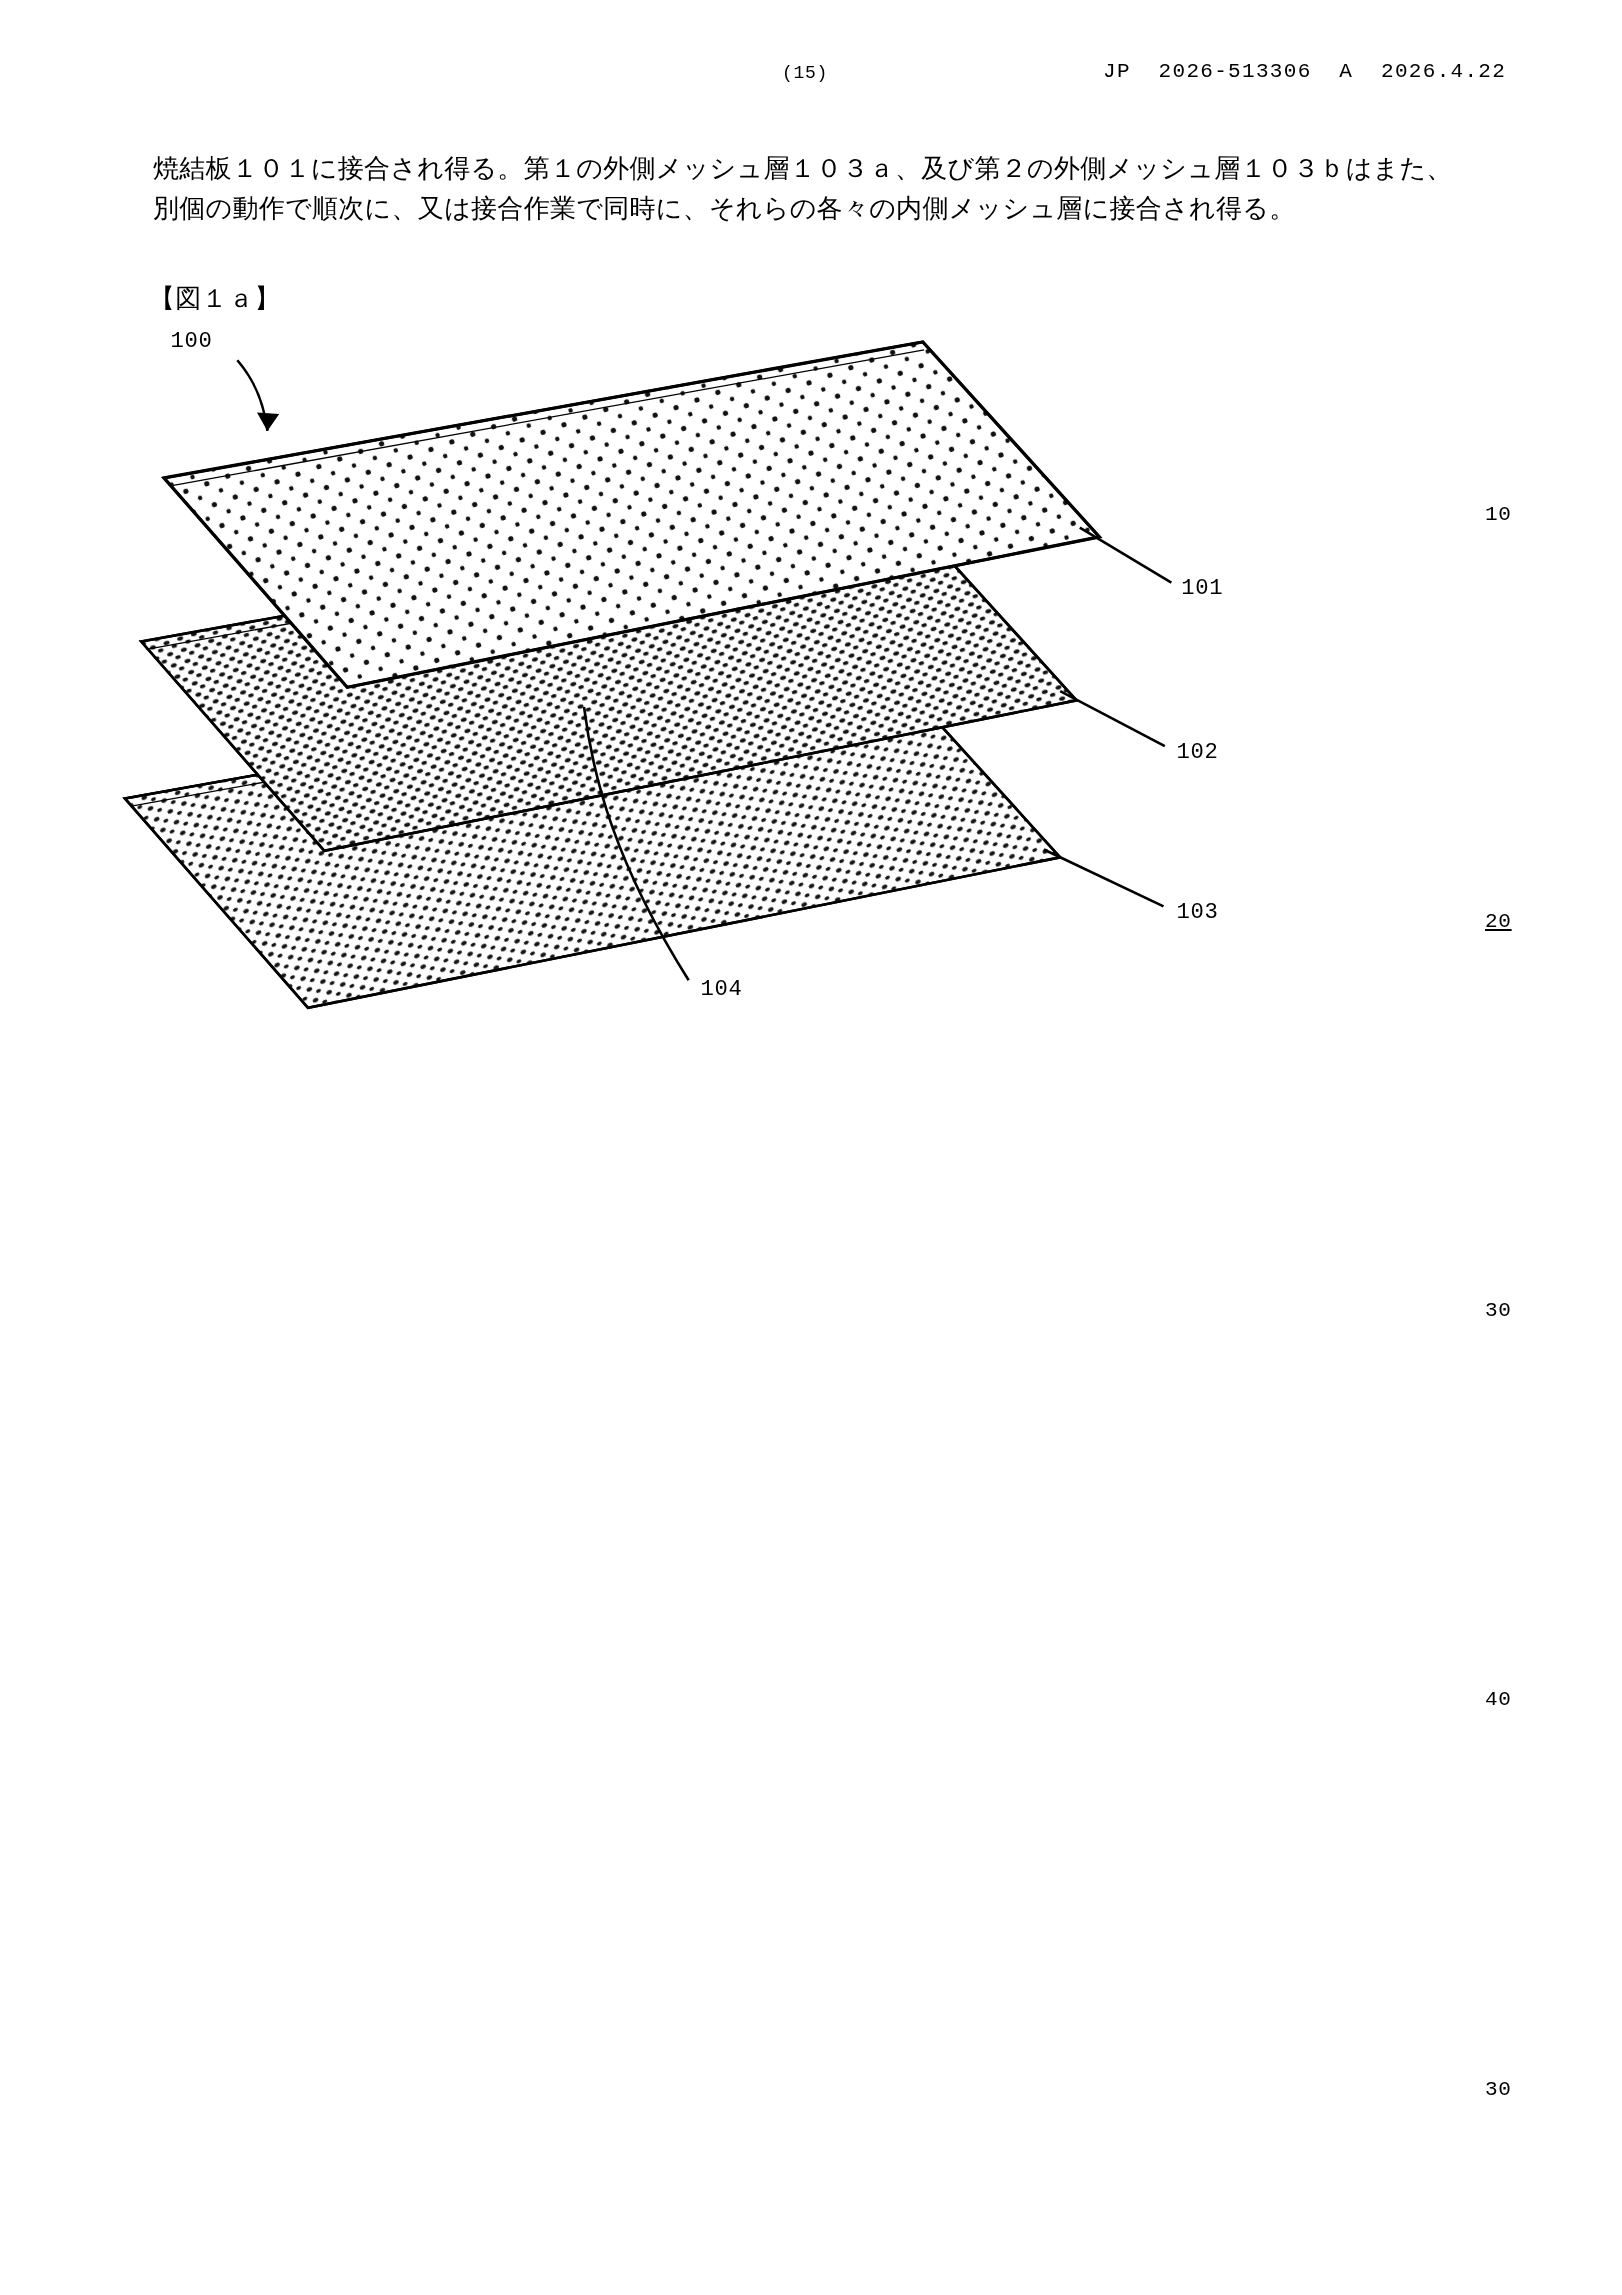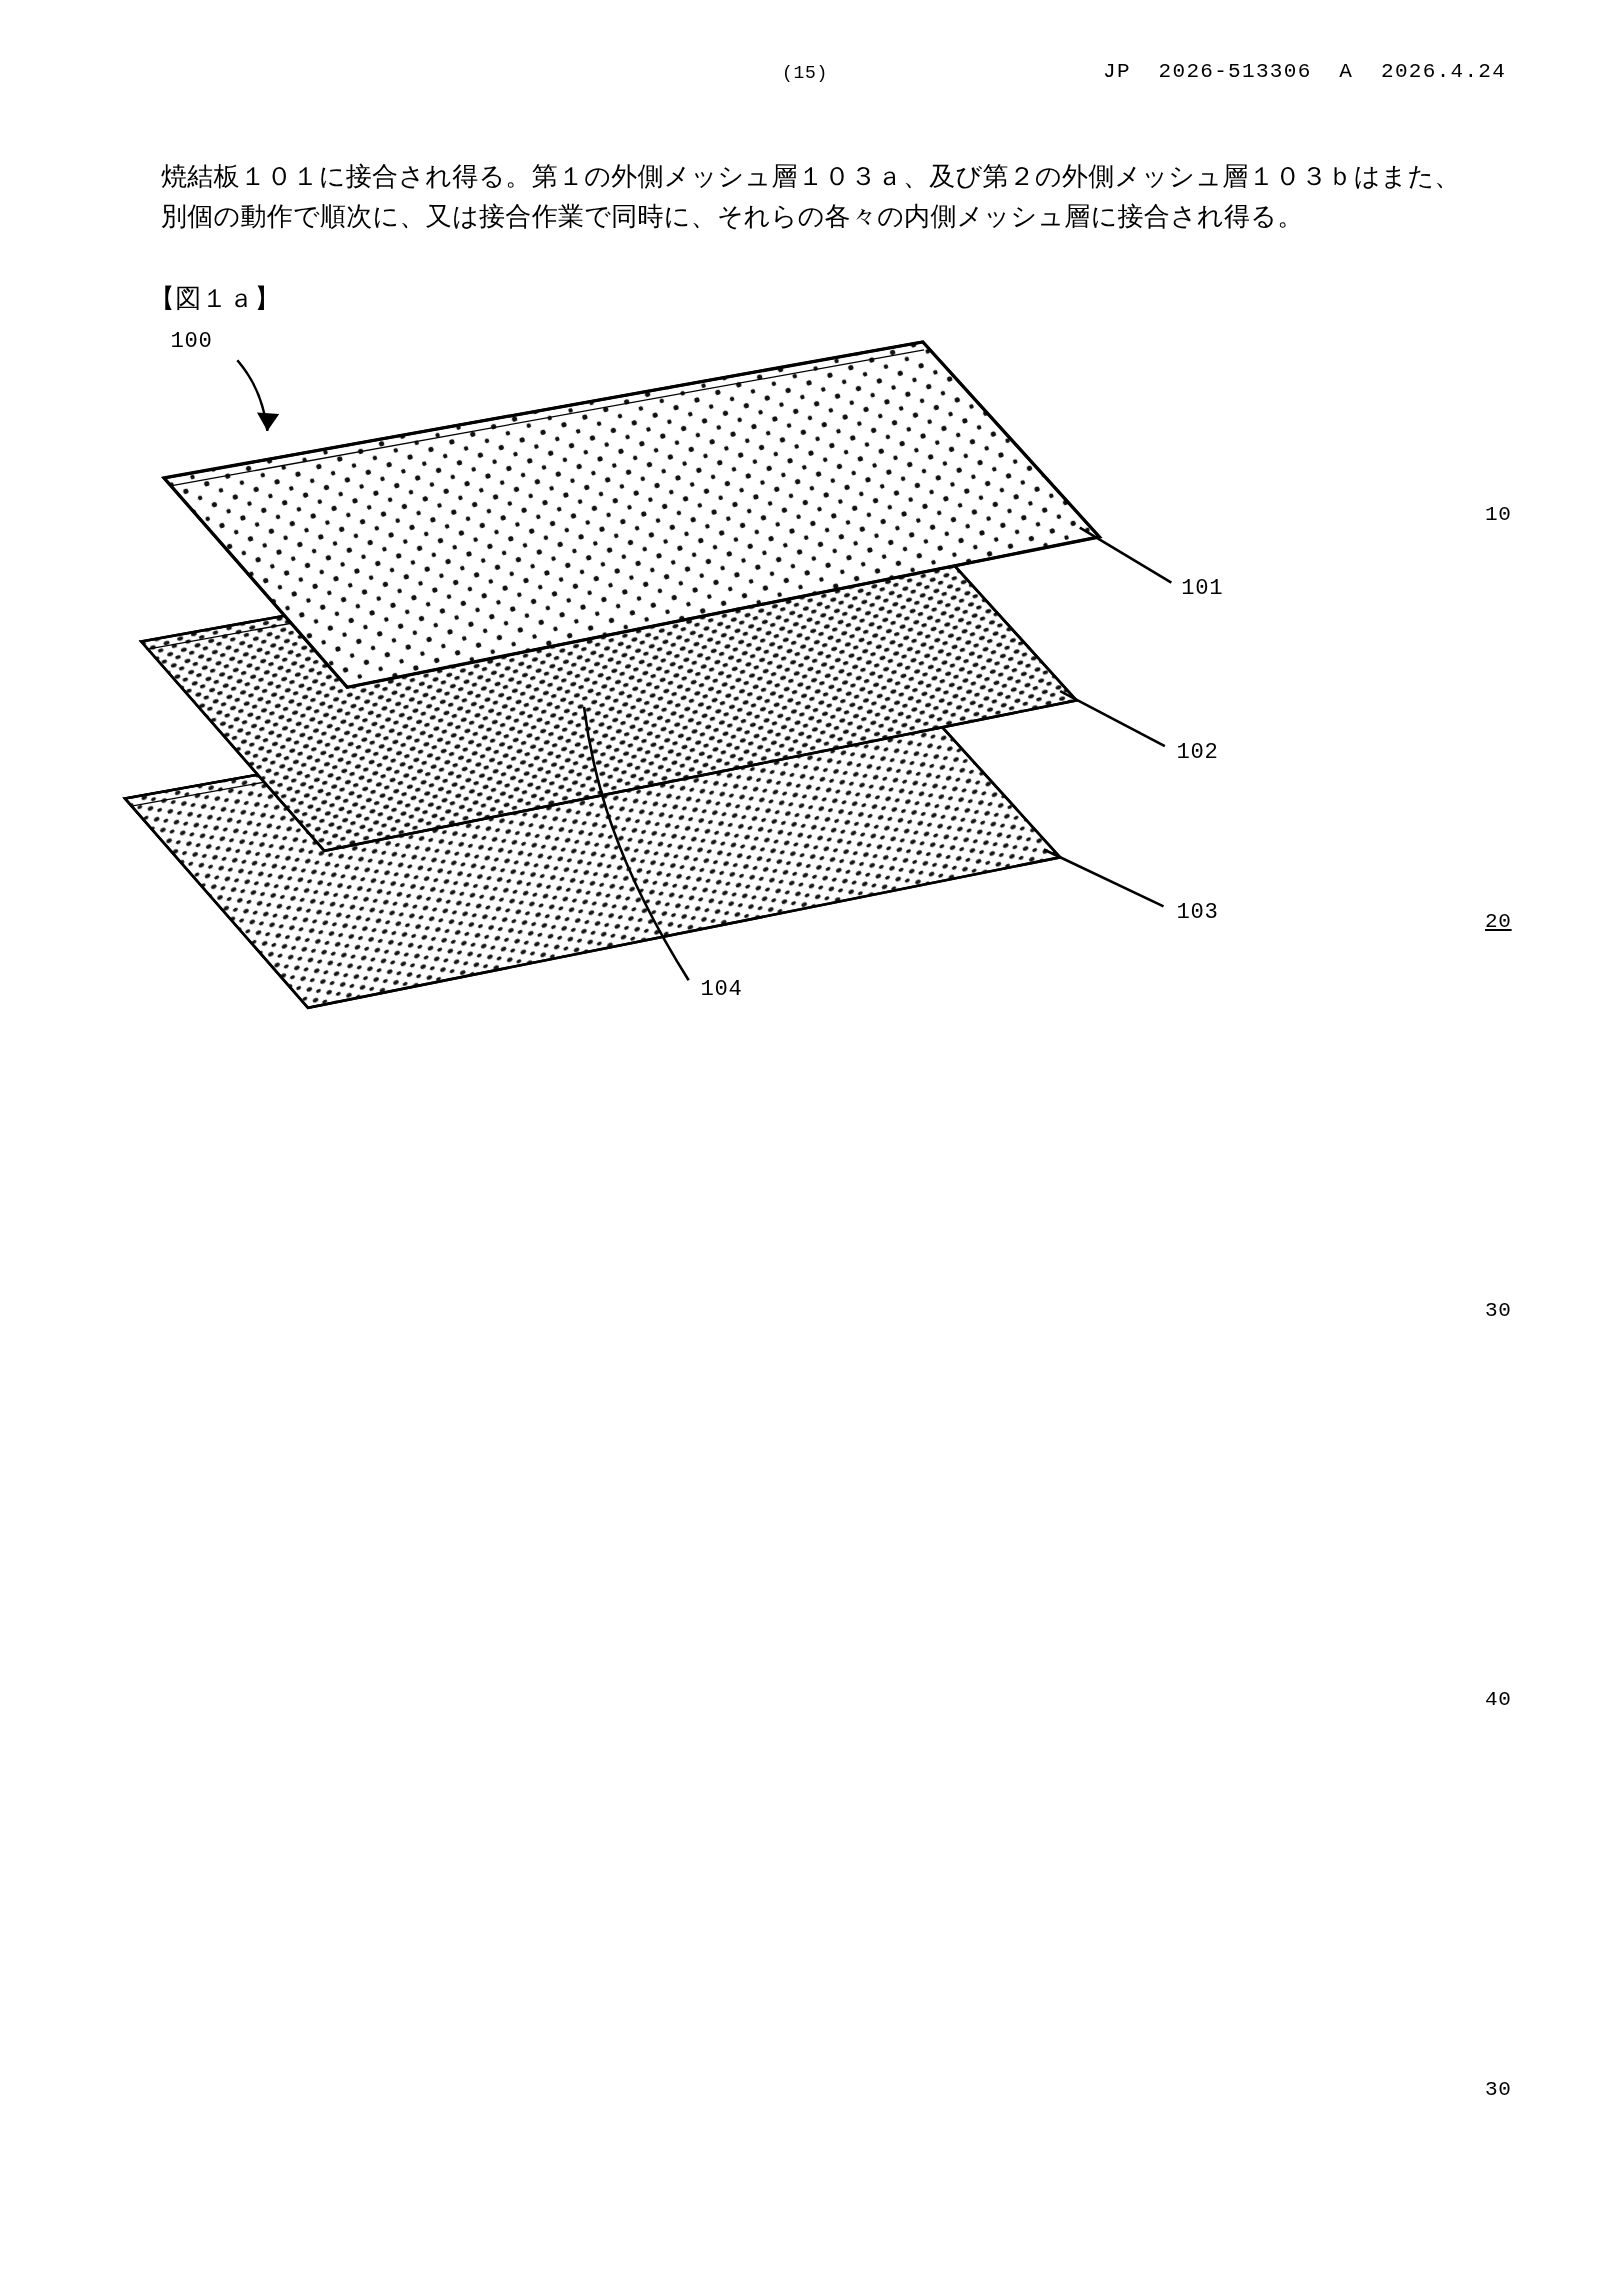--- a/index.html
+++ b/index.html
@@ -41,21 +41,21 @@
     top: 145px;
     left: 149px;
     width: 1328px;
     font-family: "DejaVu Serif", serif;
     font-size: 26px;
     line-height: 1.52;
     text-align: left;
     letter-spacing: 0.3px;
   }
   .body-text p {
-    margin: 12px;
+    margin: 4px;
   }
   .fig-label {
     position: absolute;
     top: 281px;
     left: 149px;
     font-family: Liberation Serif, serif;
     font-size: 26px;
     letter-spacing: 0.3px;
   }
 
@@ -95,21 +95,21 @@
     font-family: "Liberation Mono", monospace;
     font-size: 34px;
     letter-spacing: 1px;
     fill: #000;
   }
 </style>
 </head>
 <body>
 
 <div class="page-number">(15)</div>
-<div class="header-ref">JP  2026-513306  A  2026.4.24</div>
+<div class="header-ref">JP  2026-513306  A  2026.4.22</div>
 
 <div class="body-text">
   <p>焼結板１０１に接合され得る。第１の外側メッシュ層１０３ａ、及び第２の外側メッシュ層１０３ｂはまた、別個の動作で順次に、又は接合作業で同時に、それらの各々の内側メッシュ層に接合され得る。</p>
 </div>
 
 <div class="fig-label">【図１ａ】</div>
 
 <div class="line-numbers">
   <span class="ln-0">10</span>
   <span class="ln-1">20</span>

